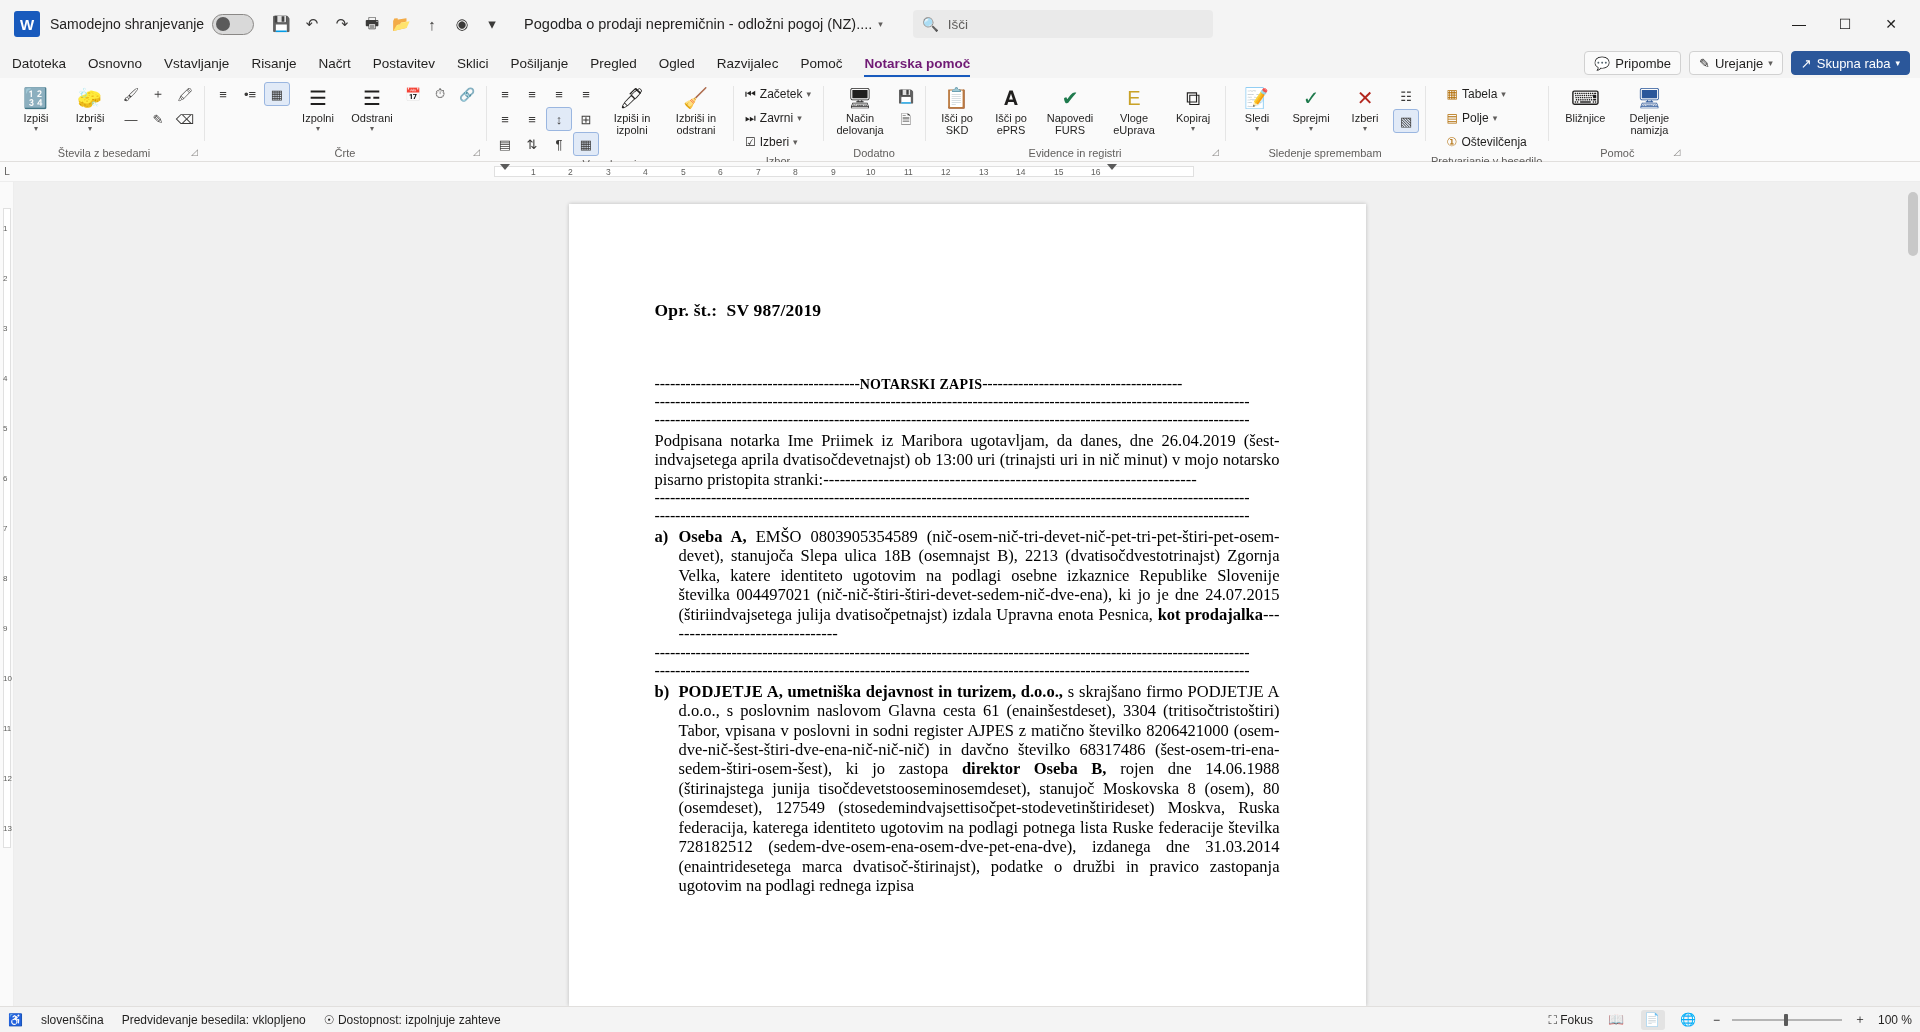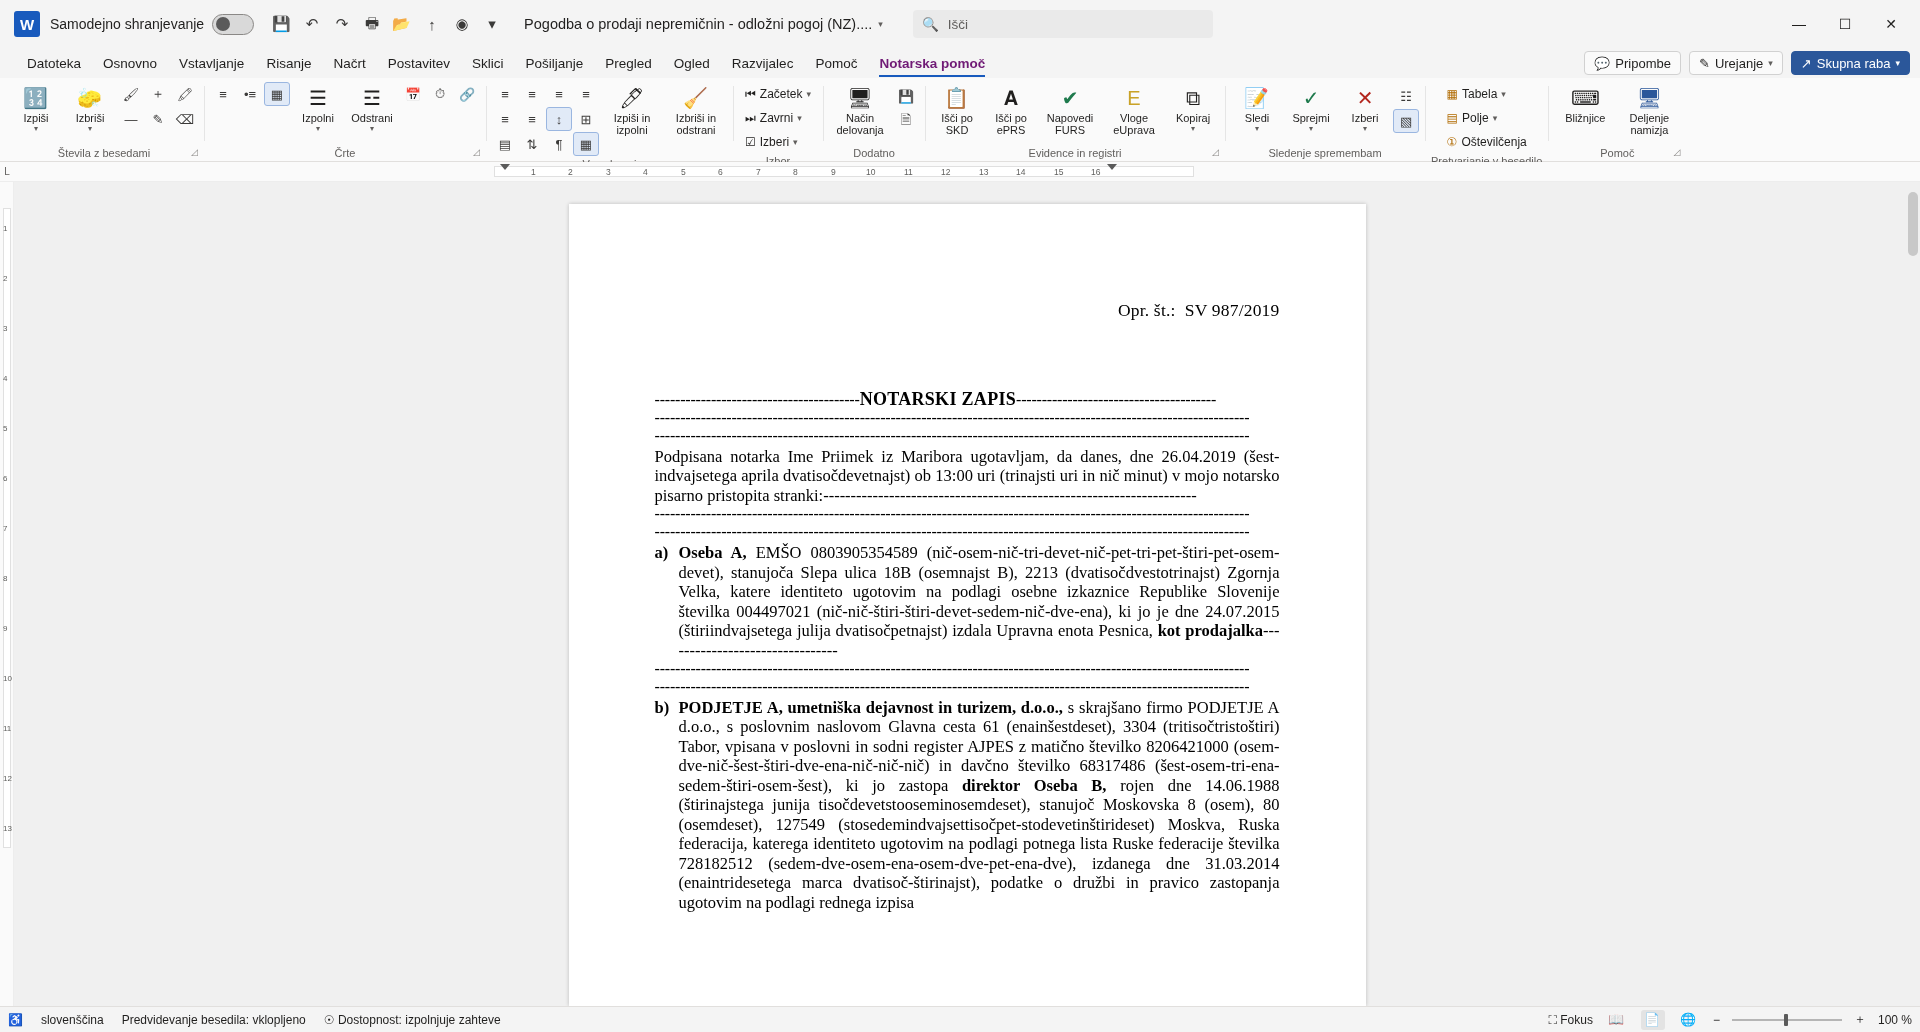--- a/index.html
+++ b/index.html
@@ -92,21 +92,21 @@
     width: 46px; height: 40px;
     display: flex; align-items: center; justify-content: center;
     font-size: 14px; color: #201f1e;
   }
 
   
   .tabbar {
     height: 30px;
     display: flex; align-items: center;
     background: #f4f4f4;
-    padding-left: 16px;
+    padding-left: 1px;
     font-size: 13.5px;
     color: #201f1e;
     position: relative;
     flex: none;
   }
   .tab {
     padding: 4px 11px;
     border-radius: 4px 4px 0 0;
     white-space: nowrap;
     line-height: 19px;
@@ -295,34 +295,33 @@
   .page {
     width: 797px;
     margin-top: 22px;
     background: #fff;
     box-shadow: 0 0 4px rgba(0,0,0,0.22);
     padding: 96px 86px 40px 86px;
     font-family: "Liberation Serif", serif;
     color: #000;
   }
   .opr {
-    font-weight: normal;
+    font-weight: bold;
     font-size: 17.5px;
-    margin-bottom: 68px;
+    margin-bottom: 54px;
     letter-spacing: .2px;
-    text-align: right;
   }
   .center-title {
     text-align: justify;
     font-size: 16px;
     letter-spacing: -.2px;
     line-height: 1.12;
   }
   .center-title b {
-    font-size: 18px;
+    font-size: 14px;
     letter-spacing: .3px;
   }
   .rule-row {
     font-size: 16px;
     letter-spacing: -.2px;
     line-height: 1.12;
     word-spacing: -1px;
   }
   .para {
     text-align: justify;

